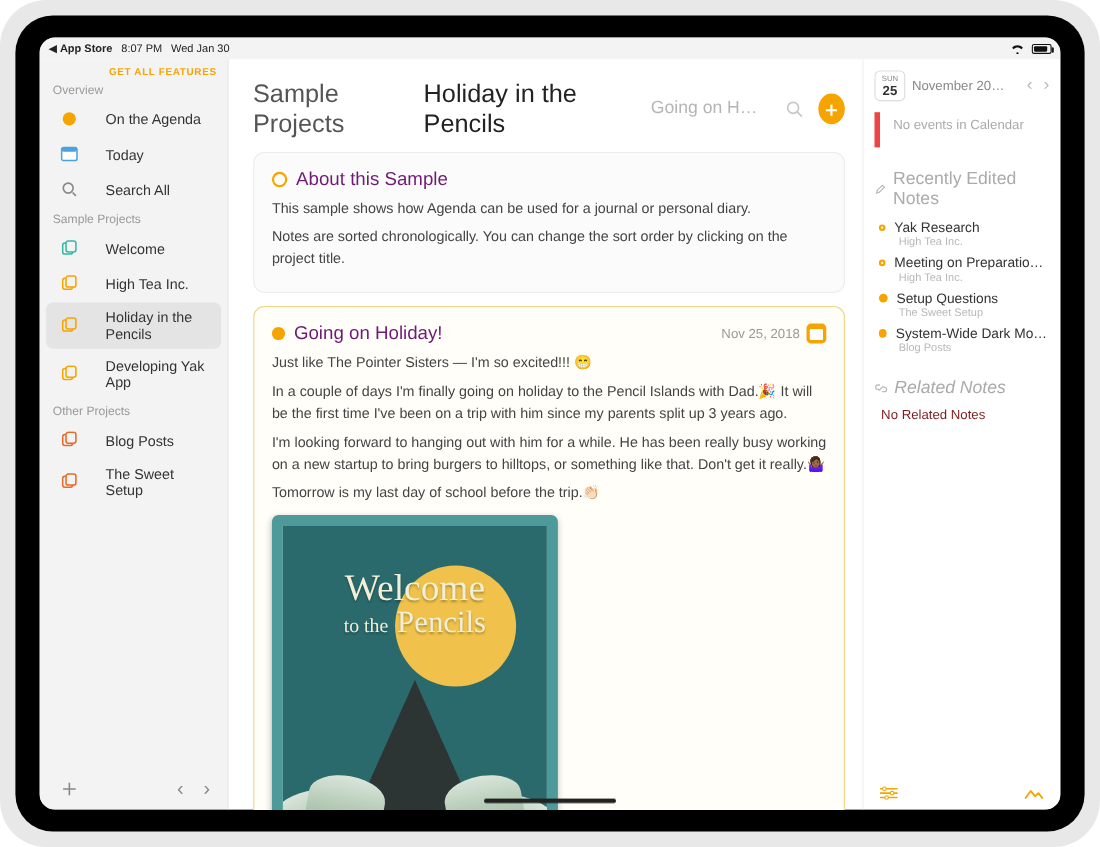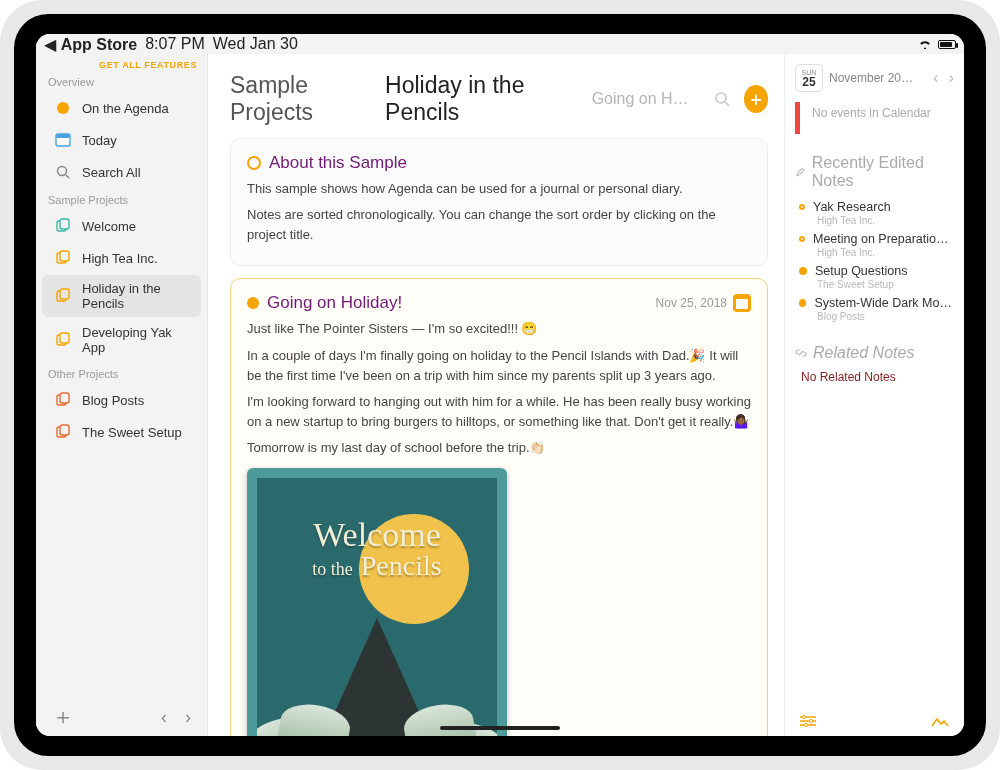--- a/index.html
+++ b/index.html
@@ -25,39 +25,39 @@
     overflow: hidden;
     display: flex;
     flex-direction: column;
     position: relative;
   }
   .statusbar {
     height: 20px;
     display: flex; align-items: center; justify-content: space-between;
     padding: 0 8px;
     background: #f3f3f3;
-    font-size: 16px; color: #222;
+    font-size: 10px; color: #222;
   }
   .sb-left { display: flex; align-items: center; gap: 8px; }
   .sb-left .back { font-weight: 600; }
   .sb-right { display: flex; align-items: center; gap: 6px; }
   .wifi { width: 14px; height: 10px; }
   .batt { width: 18px; height: 9px; border: 1px solid #111; border-radius: 2px; position: relative; }
   .batt::after { content:''; position:absolute; right:-3px; top:2px; width:2px; height:5px; background:#111; border-radius:1px;}
   .batt .fill { position:absolute; inset:1px 3px 1px 1px; background:#111; border-radius:1px; }
 
   .appbody { flex:1; display:flex; min-height:0; }
   
   .sidebar {
     width: 172px; background:#f3f3f3; border-right:1px solid #e6e6e6;
     display:flex; flex-direction:column; font-size:13px; color:#333;
   }
   .get-all { text-align:right; padding:6px 10px 0 0; color:#f6a400; font-size:9px; letter-spacing:.6px; font-weight:700;}
   .section-label { font-size:11px; color:#9a9a9a; padding:6px 10px 4px 12px; }
-  .nav-item { display:flex; align-items:center; gap:10px; padding:6px 10px 6px 12px; cursor:pointer; border-radius:6px; margin:1px 6px;}
+  .nav-item { display:flex; align-items:center; gap:24px; padding:6px 10px 6px 12px; cursor:pointer; border-radius:6px; margin:1px 6px;}
   .nav-item.selected { background:#e4e4e4; }
   .nav-item .ic { width:18px; height:18px; display:flex; align-items:center; justify-content:center; flex:0 0 18px;}
   .sb-bottom { margin-top:auto; display:flex; align-items:center; justify-content:space-between; padding:8px 16px; color:#888; font-size:18px;}
   .arrows { display:flex; gap:18px; color:#888;}
   .plus { font-size:22px; line-height:1; }
 
   
   .main { flex:1; display:flex; flex-direction:column; background:#fff; min-width:0;}
   .main-header { display:flex; align-items:center; gap:10px; padding:18px 16px 12px 22px; }
   .bc1 { font-size:23px; font-weight:300; color:#555; }

